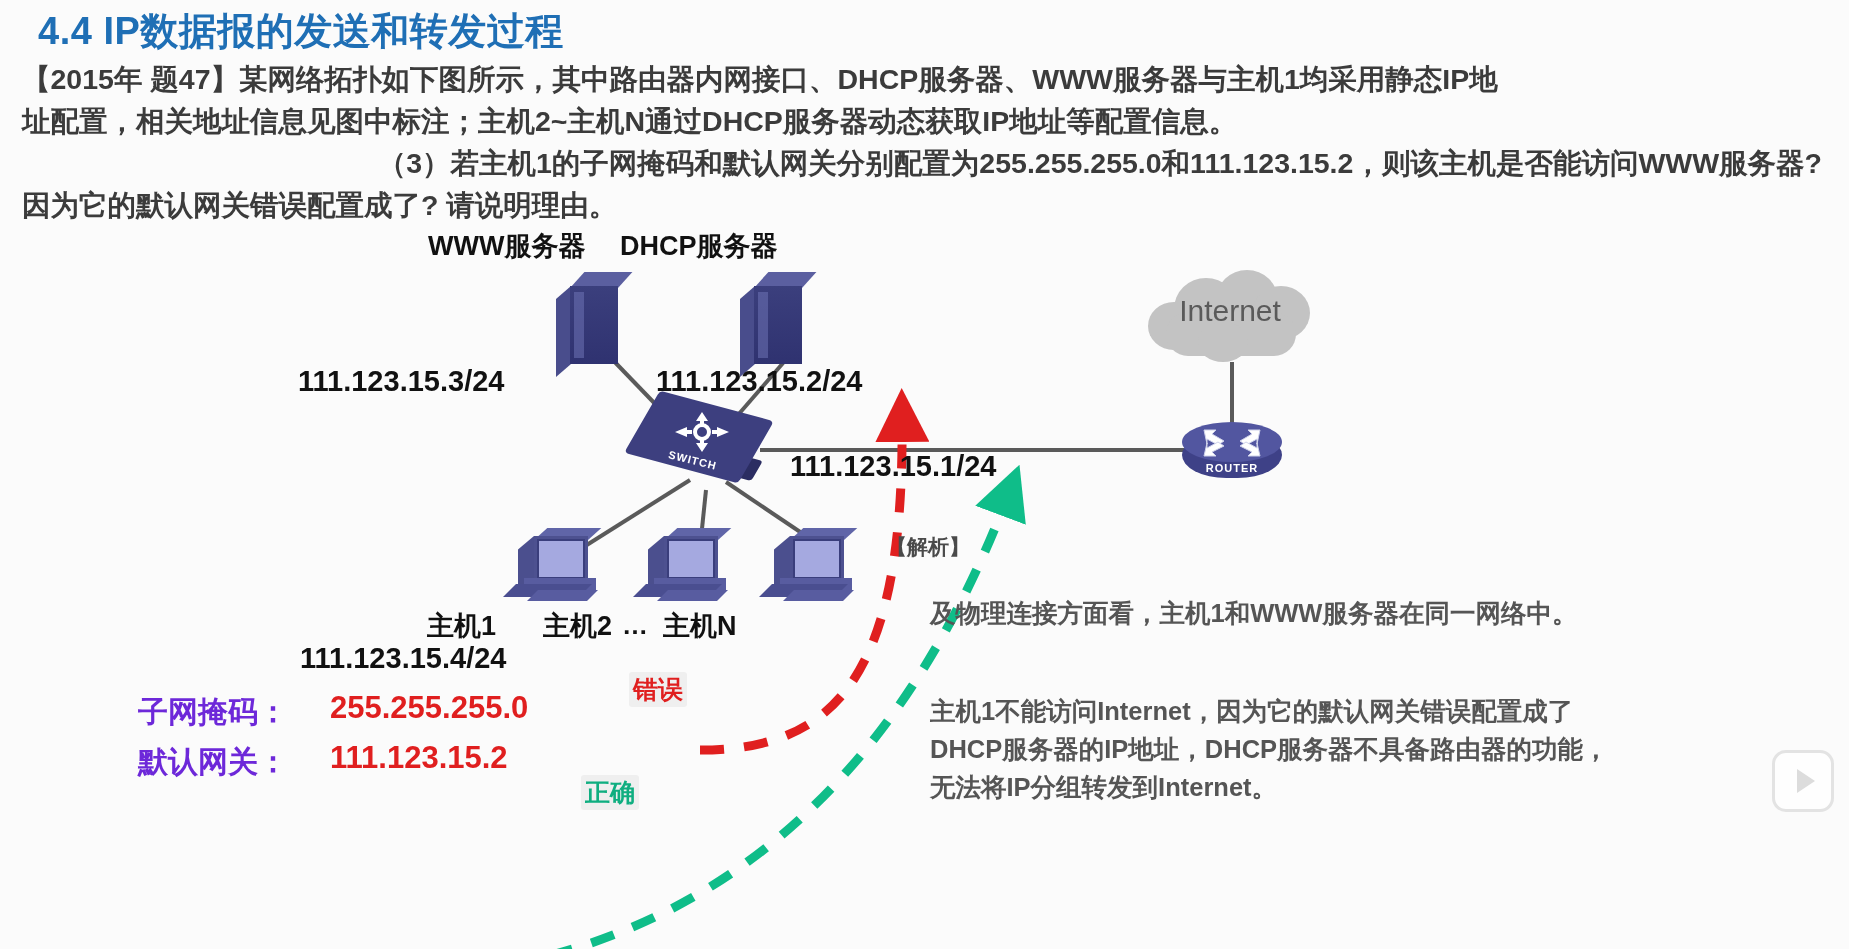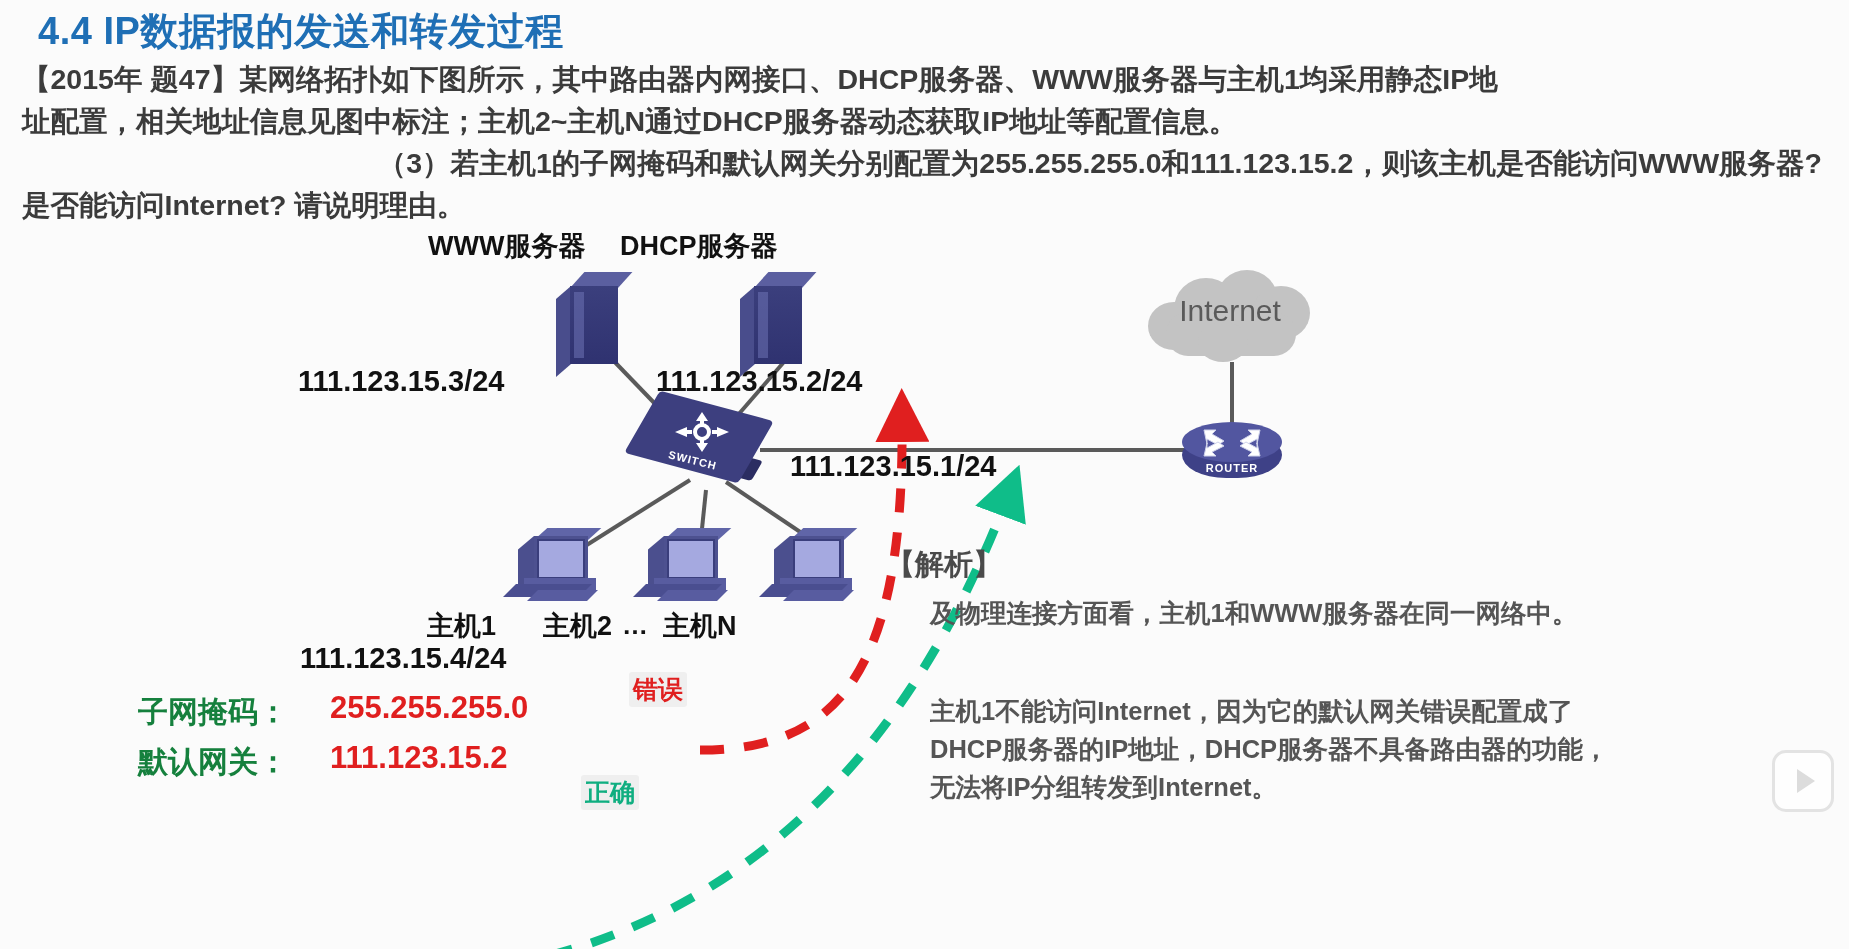--- a/index.html
+++ b/index.html
@@ -129,33 +129,33 @@
 
   
   #internet-cloud{width:180px;height:92px;}
   #internet-cloud .puff{position:absolute;background:#c3c3c3;border-radius:50%;}
   #internet-cloud .cloud-label{
     position:absolute;left:0;top:26px;width:180px;text-align:center;
     color:#5a5a5a;font-size:30px;font-weight:normal;z-index:5;
   }
 
   
-  .cfg-key{font-size:30px;font-weight:bold;color:#15803d;white-space:nowrap;}
+  .cfg-key{font-size:30px;font-weight:bold;color:#6d28d9;white-space:nowrap;}
   .cfg-val{font-size:31px;font-weight:bold;color:#e01f1f;white-space:nowrap;margin-left:32px;}
 
   .badge{
     font-size:25px;font-weight:bold;white-space:nowrap;
     padding:1px 4px;border-radius:3px;background:#efefef;
   }
   .badge.err{color:#e01f1f;}
   .badge.ok{color:#0fae80;}
 
   
   #analysis-title{
-    font-size:29px;font-weight:bold;color:#4a4a4a;white-space:nowrap;margin-top:12px;
+    font-size:21px;font-weight:bold;color:#4a4a4a;white-space:nowrap;
   }
   .ana-line{
     font-size:25.5px;font-weight:bold;color:#555;white-space:nowrap;
     line-height:38px;display:block;
   }
 
   
   #watermark{
     left:1772px;top:750px;width:62px;height:62px;
     border-radius:14px;background:rgba(255,255,255,0.65);
@@ -169,21 +169,21 @@
 </style>
 </head>
 <body>
 
 <div class="abs" id="slide-title">4.4  IP数据报的发送和转发过程</div>
 
 <div class="abs" id="question-block">
   <span class="ln">【2015年 题47】某网络拓扑如下图所示，其中路由器内网接口、DHCP服务器、WWW服务器与主机1均采用静态IP地</span>
   <span class="ln">址配置，相关地址信息见图中标注；主机2~主机N通过DHCP服务器动态获取IP地址等配置信息。</span>
   <span class="ln indent">（3）若主机1的子网掩码和默认网关分别配置为255.255.255.0和111.123.15.2，则该主机是否能访问WWW服务器?</span>
-  <span class="ln">是否能访问Internet?  请说明理由。</span>
+  <span class="ln">因为它的默认网关错误配置成了?  请说明理由。</span>
 </div>
 
 <div class="abs" id="diagram">
 
   <svg class="abs" style="left:0;top:0;" width="1849" height="740">
 
     <line x1="608" y1="145" x2="688" y2="228" stroke="#5a5a5a" stroke-width="4"></line>
 
     <line x1="790" y1="145" x2="718" y2="228" stroke="#5a5a5a" stroke-width="4"></line>
 

